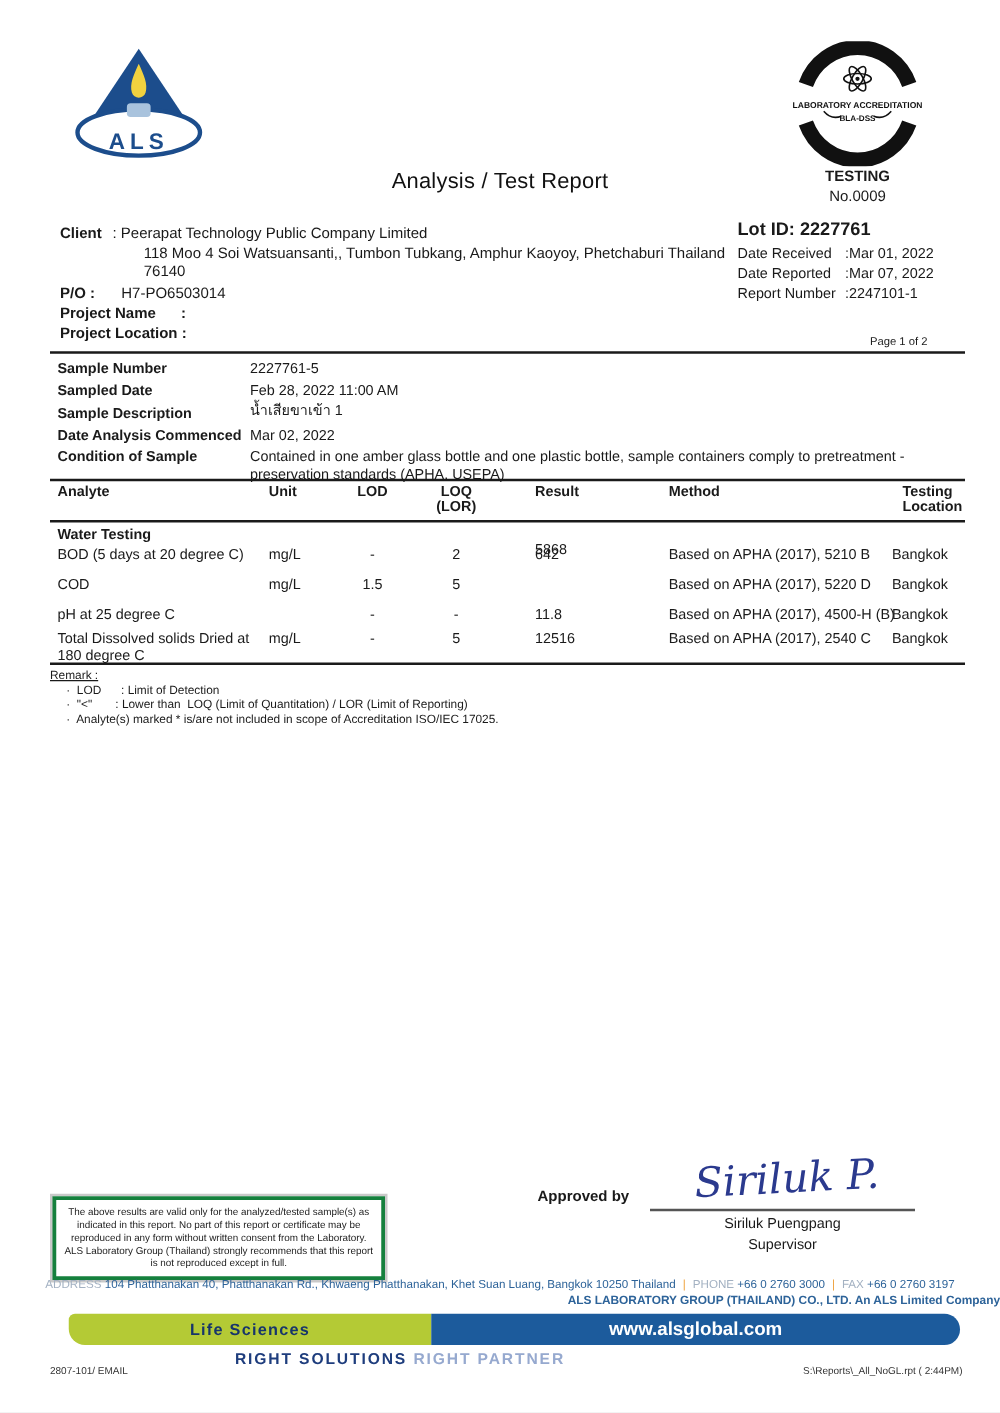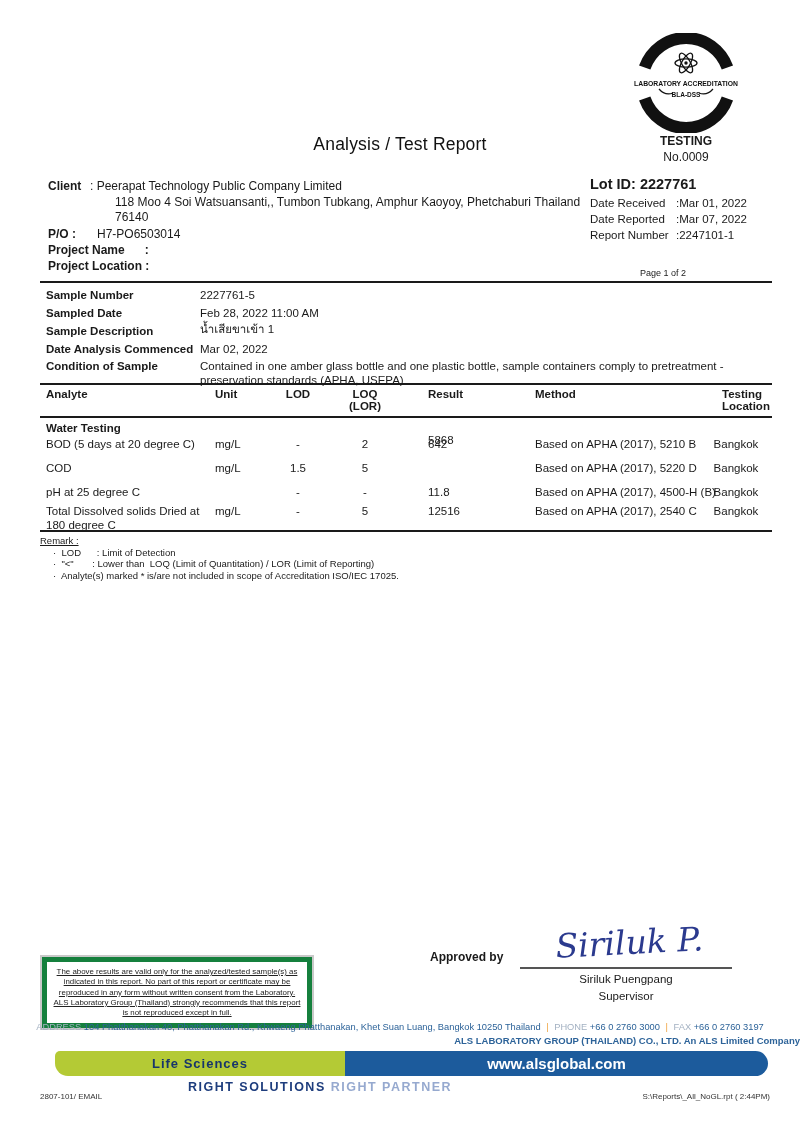--- a/index.html
+++ b/index.html
@@ -10,23 +10,23 @@
   .fs12{font-size:12px;line-height:15px;}
   .fs11{font-size:11.5px;line-height:14px;}
   .pre{white-space:pre;}
   .tc{text-align:center;}
   .hline{position:absolute;background:#1a1a1a;}
   .title{font-size:17.5px;font-weight:500;color:#111;letter-spacing:.2px;}
   .lotid{font-size:14.5px;font-weight:bold;}
   .lotlbl{display:inline-block;width:86px;}
   .cell{position:absolute;font-size:11.5px;line-height:13.5px;}
   .remitem{position:absolute;font-size:9.5px;white-space:pre;}
-  .disc{position:absolute;left:42px;top:957px;width:248px;border:5px solid #15803d;
+  .disc{position:absolute;left:42px;top:957px;width:248px;border:3px solid #15803d;
         box-shadow:0 0 0 2px #c9c9c9;font-size:7.9px;line-height:10.3px;text-align:center;
-        padding:5px 6px;color:#222;text-decoration:underline;}
+        padding:5px 6px;color:#222;}
   .sigline{position:absolute;left:520px;top:967px;width:212px;height:2px;background:#555;}
   .addr{position:absolute;top:1022px;left:0;width:800px;text-align:center;font-size:9.3px;color:#2d6399;}
   .addr .lbl{color:#a3b1c2;}
   .addr .sep{color:#efa33f;padding:0 3px;}
   .coline{position:absolute;top:1035px;left:0;width:800px;text-align:right;font-size:9.5px;font-weight:600;color:#2d6399;}
   .bar{position:absolute;top:1051px;left:55px;width:713px;height:25px;display:flex;}
   .bar .green{width:290px;background:#b4ca35;border-radius:5px 0 0 13px;display:flex;align-items:center;justify-content:center;
         color:#17356b;font-weight:bold;font-size:13px;letter-spacing:1px;}
   .bar .blue{flex:1;background:#1c5b9c;border-radius:0 14px 14px 0;display:flex;align-items:center;justify-content:center;
         color:#fff;font-weight:bold;font-size:15px;}
@@ -34,20 +34,29 @@
   .tagline .t1{color:#1e3d7d;}
   .tagline .t2{color:#96a9cf;}
   .tiny{position:absolute;font-size:8px;color:#333;}
   .sigsvg text{font-family:"DejaVu Serif",serif;font-style:italic;}
 </style>
 </head>
 <body>
 
 <div class="page">
 
+  <div class="abs" style="left:55px;top:36px;width:112px;height:96px;">
+    <svg width="112" height="96" viewBox="0 0 112 96">
+      <polygon points="56,3 14,66 98,66" fill="#1c4d8c"></polygon>
+      <ellipse cx="56" cy="70" rx="49" ry="18.5" fill="#ffffff" stroke="#1c4d8c" stroke-width="3.5"></ellipse>
+      <path d="M56 15 C52 24 48.5 31 50.5 38 C52 43.5 60 43.5 61.5 38 C63.5 31 60 24 56 15 Z" fill="#f1d23f"></path>
+      <rect x="46.5" y="46.5" width="19" height="11" rx="3" fill="#a9c3dd"></rect>
+      <text x="56" y="83" text-anchor="middle" font-size="18" font-weight="bold" fill="#1c4d8c" letter-spacing="4">ALS</text>
+    </svg>
+  </div>
 
   <div class="abs" style="left:627px;top:33px;width:118px;height:100px;">
     <svg width="118" height="100" viewBox="0 0 118 100">
       <path d="M17.7 34.6 A44 45 0 0 1 100.4 34.6" fill="none" stroke="#111" stroke-width="12"></path>
       <path d="M100.4 65.4 A44 45 0 0 1 17.7 65.4" fill="none" stroke="#111" stroke-width="12"></path>
       <g stroke="#111" stroke-width="1.3" fill="none">
         <ellipse cx="59" cy="30" rx="11" ry="4.2"></ellipse>
         <ellipse cx="59" cy="30" rx="11" ry="4.2" transform="rotate(60 59 30)"></ellipse>
         <ellipse cx="59" cy="30" rx="11" ry="4.2" transform="rotate(120 59 30)"></ellipse>
       </g>
@@ -71,21 +80,21 @@
   <div class="abs fs12 b" style="left:48px;top:227px;">P/O :</div>
   <div class="abs fs12" style="left:97px;top:227px;">H7-PO6503014</div>
   <div class="abs fs12 b pre" style="left:48px;top:243px;">Project Name      :</div>
   <div class="abs fs12 b pre" style="left:48px;top:259px;">Project Location :</div>
 
   <div class="abs lotid" style="left:590px;top:176px;">Lot ID: 2227761</div>
   <div class="abs fs11" style="left:590px;top:196px;"><span class="lotlbl">Date Received</span><span>:Mar 01, 2022</span></div>
   <div class="abs fs11" style="left:590px;top:212px;"><span class="lotlbl">Date Reported</span><span>:Mar 07, 2022</span></div>
   <div class="abs fs11" style="left:590px;top:228px;"><span class="lotlbl">Report Number</span><span>:2247101-1</span></div>
 
-  <div class="abs" style="left:640px;top:268px;width:130px;text-align:left;font-size:9px;">Page 1 of 2</div>
+  <div class="abs" style="left:612px;top:268px;width:130px;text-align:right;font-size:9px;">Page 1 of 2</div>
 
   <div class="hline" style="left:40px;top:281px;width:732px;height:2px;"></div>
 
   <div class="abs fs11 b" style="left:46px;top:288px;">Sample Number</div>
   <div class="abs fs11" style="left:200px;top:288px;">2227761-5</div>
   <div class="abs fs11 b" style="left:46px;top:306px;">Sampled Date</div>
   <div class="abs fs11" style="left:200px;top:306px;">Feb 28, 2022 11:00 AM</div>
   <div class="abs fs11 b" style="left:46px;top:324px;">Sample Description</div>
   <div class="abs fs11" style="left:200px;top:322px;">น้ำเสียขาเข้า 1</div>
   <div class="abs fs11 b" style="left:46px;top:342px;">Date Analysis Commenced</div>

